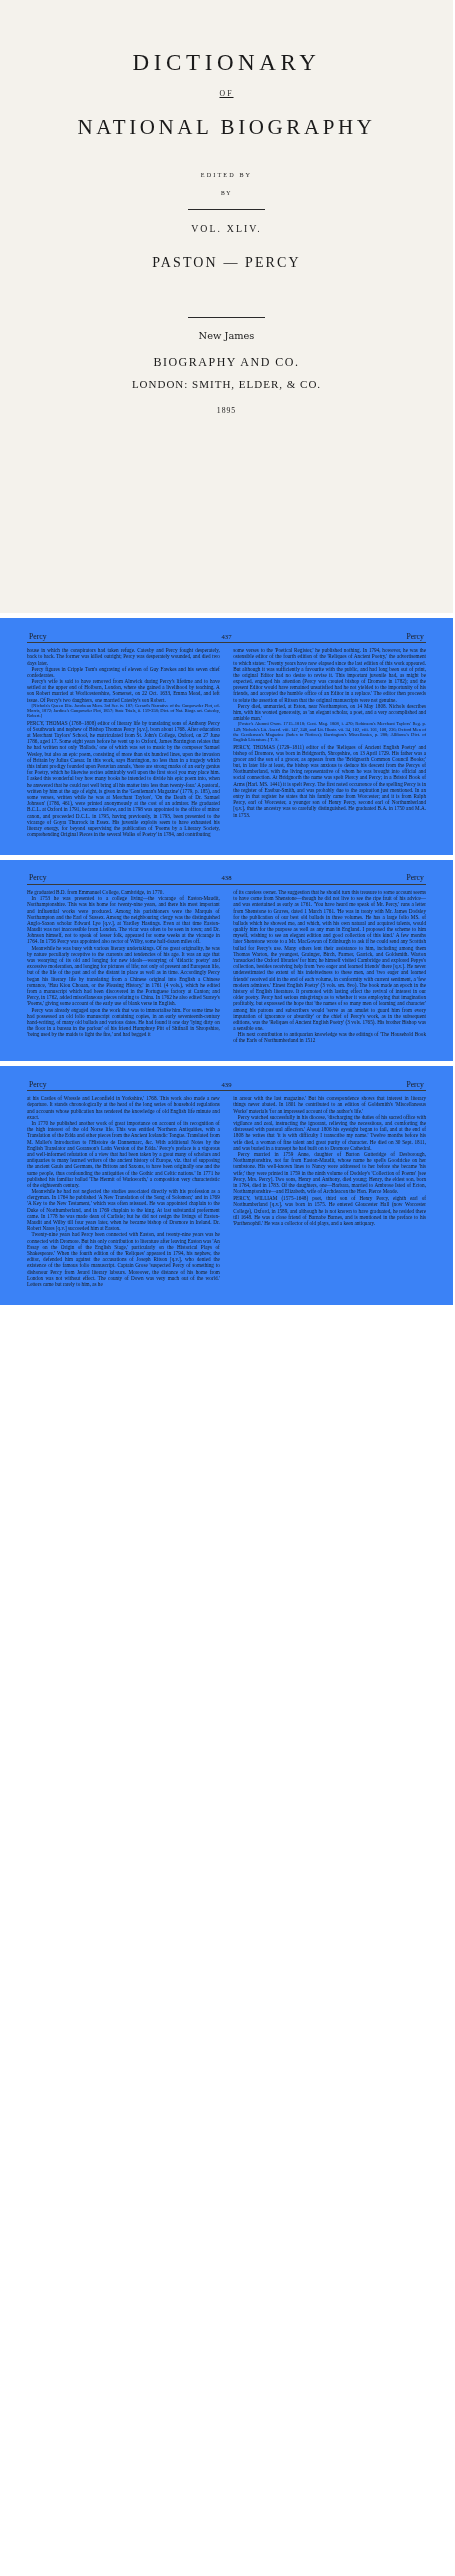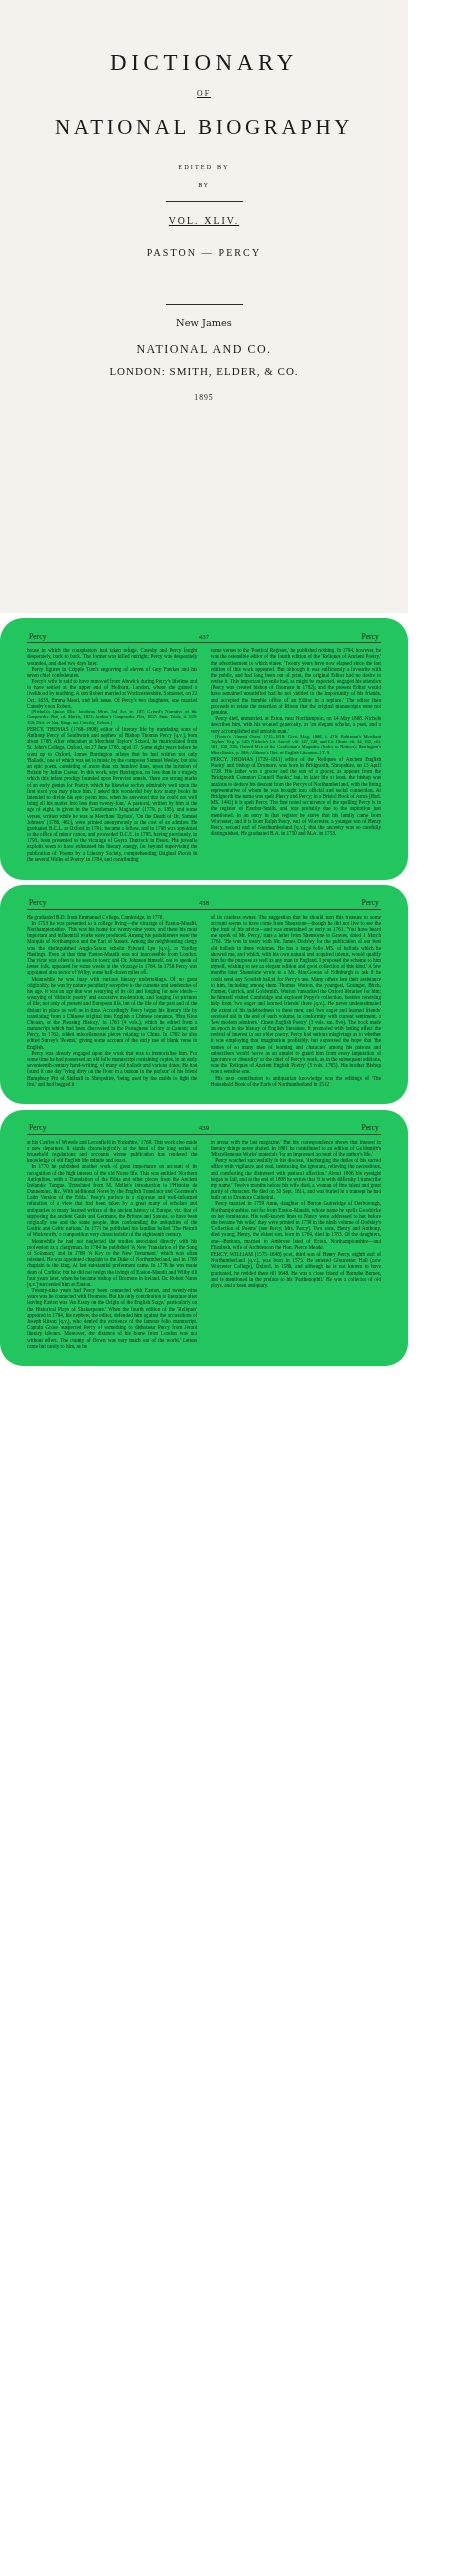--- a/index.html
+++ b/index.html
@@ -6,21 +6,21 @@
     margin: 0;
     padding: 0;
     background: #ffffff;
   }
   body {
     width: 455px;
     font-family: "Liberation Serif", serif;
     color: #1a1a1a;
   }
   .page {
-    width: 408px;
+    width: 453px;
     box-sizing: border-box;
     background: #f3f1ea;
     position: relative;
   }
   
   .titlepage {
     padding: 31px 36px 20.6px 36px;
     text-align: center;
     min-height: 613px;
     box-sizing: border-box;
@@ -42,21 +42,21 @@
   }
   .tp-of {
     font-size: 7.7px;
     letter-spacing: 2.1px;
     margin-bottom: 17.5px;
     text-decoration: underline;
   }
   .tp-national {
     font-size: 21px;
     letter-spacing: 3.6px;
-    margin-bottom: 23px;
+    margin-bottom: 31px;
     font-weight: normal;
   }
   .tp-edited {
     font-size: 6.2px;
     letter-spacing: 2.1px;
     margin-bottom: 11.3px;
   }
   .tp-by {
     font-size: 5.7px;
     letter-spacing: 1.5px;
@@ -64,24 +64,23 @@
   }
   .tp-editor {
     font-size: 12px;
     letter-spacing: 2.6px;
     margin-bottom: 36px;
   }
   .tp-vol {
     font-size: 9.8px;
     letter-spacing: 2.1px;
     margin-bottom: 20.6px;
-    text-decoration: underline;
   }
   .tp-range {
-    font-size: 10px;
+    font-size: 14px;
     letter-spacing: 2.1px;
     margin-bottom: 46px;
   }
   .tp-city {
     font-family: "DejaVu Serif", serif;
     font-size: 9.8px;
     margin-bottom: 13.4px;
   }
   .tp-pub {
     font-size: 12px;
@@ -94,22 +93,21 @@
     margin-bottom: 15.5px;
   }
   .tp-year {
     font-size: 7.7px;
     letter-spacing: 1px;
   }
   
   .textpage {
     padding: 13.4px 27px 17.5px 27px;
     box-sizing: border-box;
-    background: #22c55e;
-    border-radius: 23px;
+    background: #3b82f6;
   }
   .page-head {
     display: flex;
     justify-content: space-between;
     align-items: baseline;
     font-size: 7.7px;
     margin-bottom: 1.5px;
     padding: 0 2.1px;
   }
   .page-head .hl { width: 33%; text-align: left; }
@@ -152,21 +150,21 @@
   <div class="tp-dictionary">DICTIONARY</div>
   <div class="tp-of">OF</div>
   <div class="tp-national">NATIONAL BIOGRAPHY</div>
   <div class="tp-edited">EDITED BY</div>
   <div class="tp-by">BY</div>
   <div class="tp-rule"></div>
   <div class="tp-vol">VOL. XLIV.</div>
   <div class="tp-range">PASTON — PERCY</div>
   <div class="tp-rule"></div>
   <div class="tp-city">New James</div>
-  <div class="tp-pub">NATIONAL AND CO.</div>
+  <div class="tp-pub">BIOGRAPHY AND CO.</div>
   <div class="tp-pub2">LONDON: SMITH, ELDER, &amp; CO.</div>
   <div class="tp-year">1895</div>
 </div>
 
 <div class="pagebreak-gap"></div>
 
 <div class="page textpage">
   <div class="page-head">
     <span class="hl">Percy</span>
     <span class="hc">437</span>

